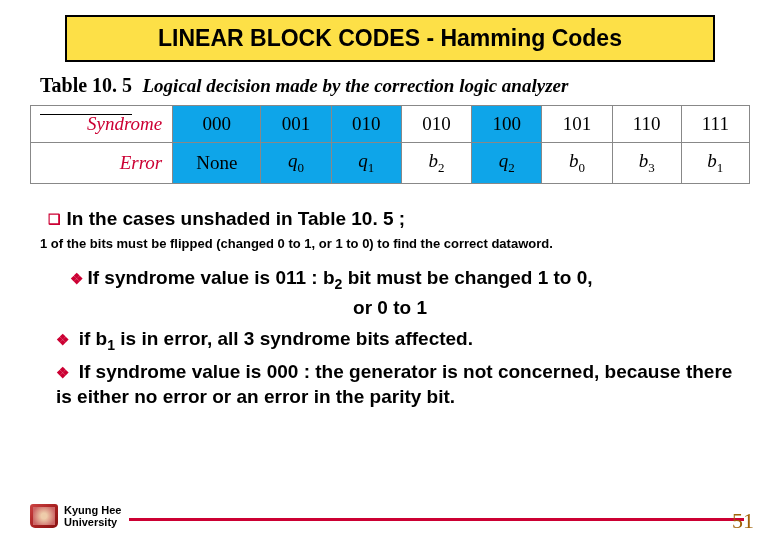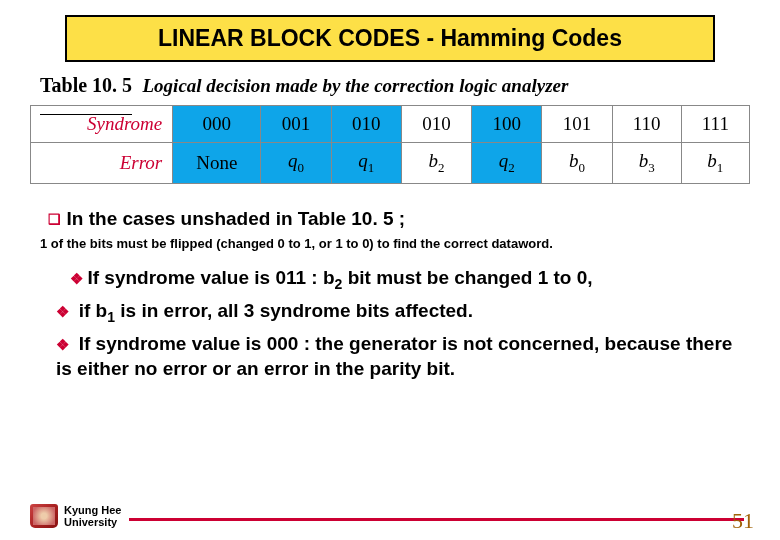--- a/index.html
+++ b/index.html
@@ -73,20 +73,21 @@
   <div class="note-row">
     <span class="sq-bullet">❑</span><span>In the cases unshaded  in Table 10. 5 ;</span>
   </div>
 
   <div class="body-text">    1 of the bits must be flipped (changed 0 to 1, or 1 to 0) to find the correct dataword.</div>
 
   <div class="dia-row">
     <span class="dia-bullet">❖</span><span>If syndrome value is 011 : b</span><sub>2</sub><span> bit must be changed 1 to 0,</span>
   </div>
 
+  <div class="center-line">or  0 to 1</div>
 
   <div class="dia-row2">
     <span class="dia-bullet">❖</span><span> if b</span><sub>1</sub><span> is in error, all 3 syndrome bits affected.</span>
   </div>
 
   <div class="dia-row2">
     <span class="dia-bullet">❖</span><span> If syndrome value is 000 : the generator is not concerned, because there is either no error or an error in the parity bit.</span>
   </div>
 
   <div class="footer">

